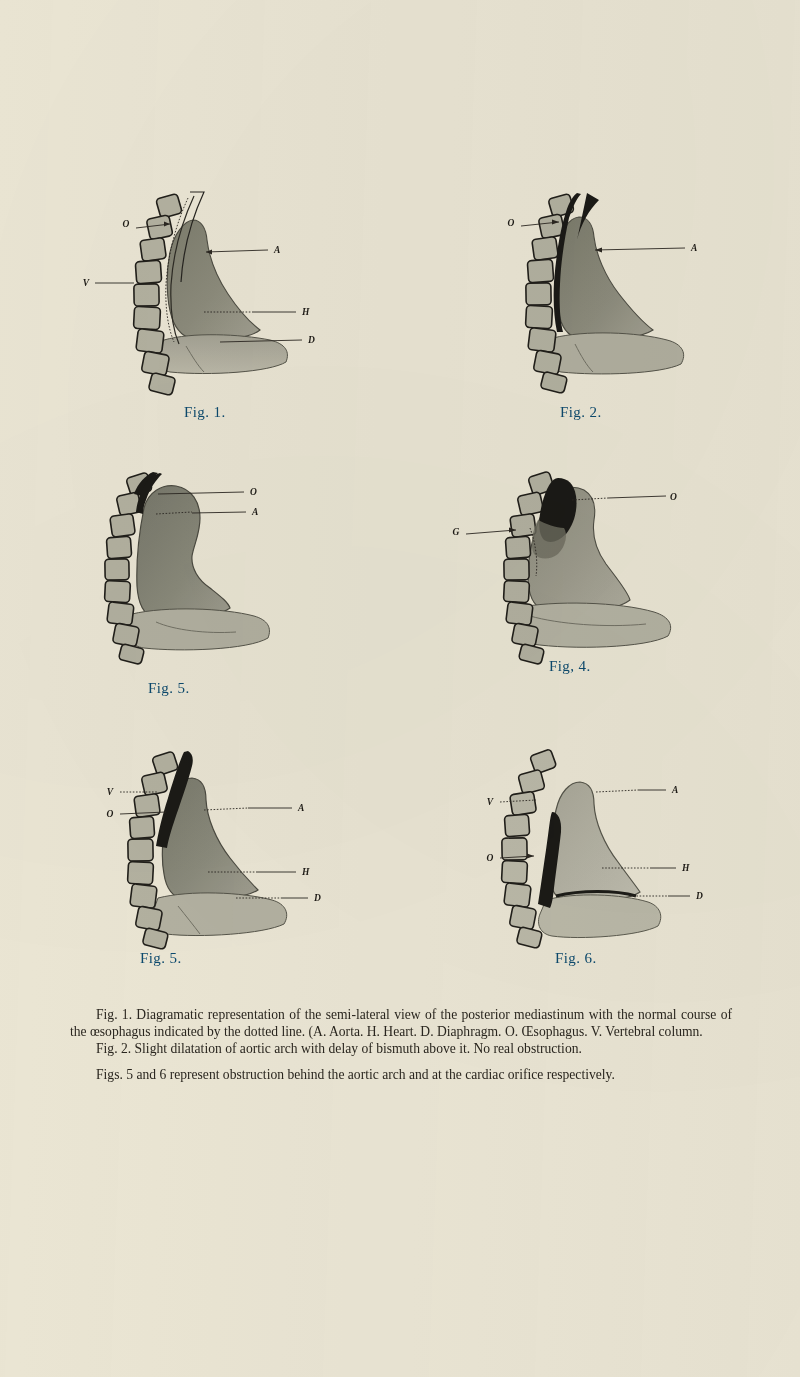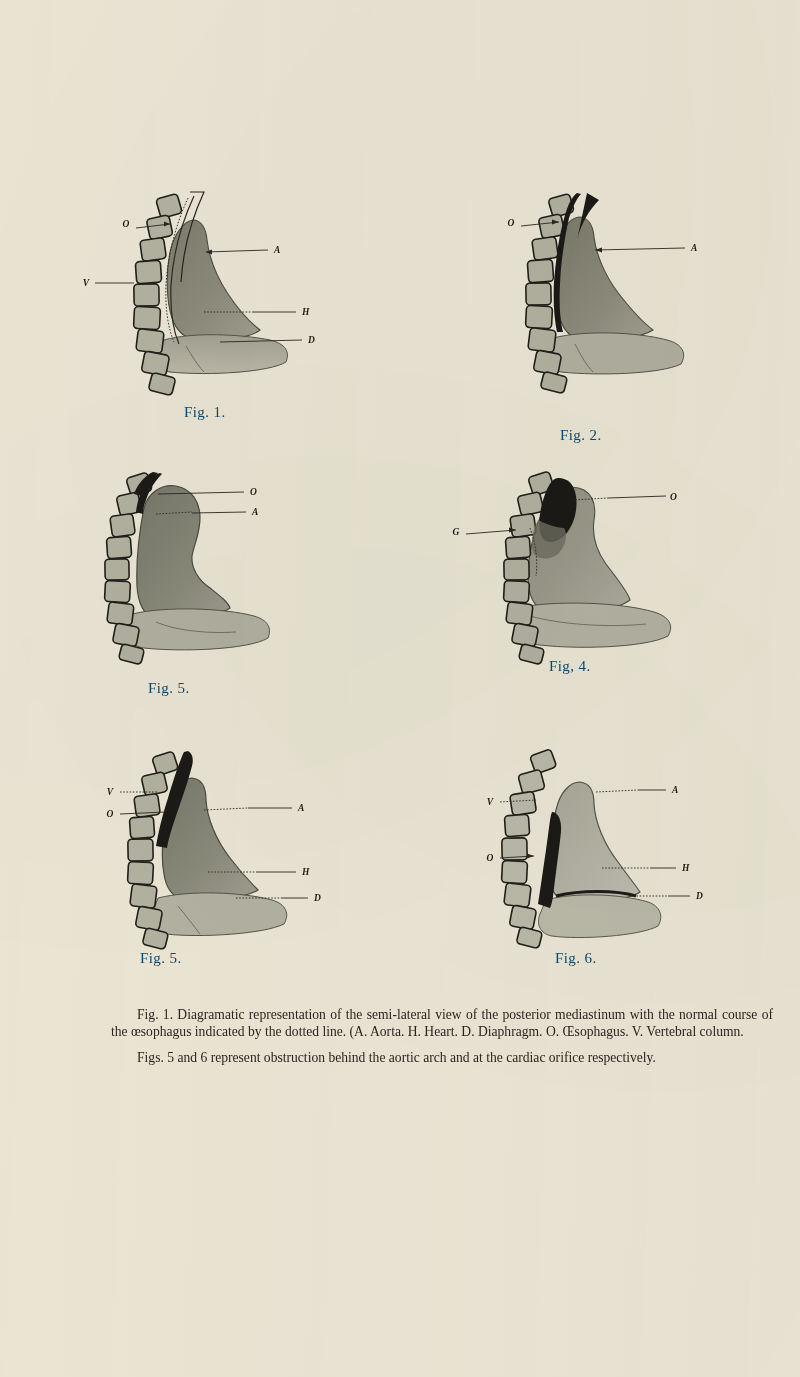--- a/index.html
+++ b/index.html
@@ -48,21 +48,20 @@
   .caption-block {
     position: absolute;
     left: 70px;
     top: 1006px;
     width: 662px;
     font-family: "Liberation Serif", "DejaVu Serif", serif;
     font-size: 13.6px;
     line-height: 1.26;
     text-align: justify;
     color: #2a261f;
-    margin-left: 41px;
   }
   .caption-block p {
     margin: 0 0 0 0;
     text-indent: 26px;
   }
   .caption-block p.spaced {
     margin-top: 9px;
   }
 
   svg { display: block; overflow: visible; }
@@ -185,21 +184,21 @@
       <g>
         <line class="leader" x1="26" y1="34" x2="64" y2="30"></line>
         <polygon points="64,30 57,27.4 57,32.6" fill="#2b2721"></polygon>
         <line class="leader" x1="100" y1="58" x2="190" y2="56"></line>
         <polygon points="100,58 107,55.4 107,60.6" fill="#2b2721"></polygon>
       </g>
       <text class="lbl" x="16" y="34" text-anchor="middle">O</text>
       <text class="lbl" x="196" y="59">A</text>
     </svg>
   </div>
-  <div class="figcaption" style="left:560px; top:404px;margin-top:23px;">Fig. 2.</div>
+  <div class="figcaption" style="left:560px; top:404px;">Fig. 2.</div>
 
   <div class="figure" style="left:96px; top:472px; width:240px; height:195px;">
     <svg width="240" height="195" viewBox="0 0 240 195">
       <defs>
         <linearGradient id="g3tis" x1="0" y1="0" x2="1" y2="1">
           <stop offset="0%" stop-color="#77776a"></stop>
           <stop offset="60%" stop-color="#8a8a7b"></stop>
           <stop offset="100%" stop-color="#a09e90"></stop>
         </linearGradient>
       </defs>
@@ -388,17 +387,18 @@
       <text class="lbl" x="20" y="111" text-anchor="middle">O</text>
       <text class="lbl" x="202" y="43">A</text>
       <text class="lbl" x="212" y="121">H</text>
       <text class="lbl" x="226" y="149">D</text>
     </svg>
   </div>
   <div class="figcaption" style="left:555px; top:950px;">Fig. 6.</div>
 
   <div class="caption-block">
     <p>Fig. 1. Diagramatic representation of the semi-lateral view of the posterior mediastinum with the normal course of the œsophagus indicated by the dotted line. (A. Aorta. H. Heart. D. Diaphragm. O. Œsophagus. V. Vertebral column.</p>
+    <p>Fig. 2. Slight dilatation of aortic arch with delay of bismuth above it. No real obstruction.</p>
     <p class="spaced">Figs. 5 and 6 represent obstruction behind the aortic arch and at the cardiac orifice respectively.</p>
   </div>
 
   <div id="paper-grain"></div>
 </div>
 
 </body></html>

